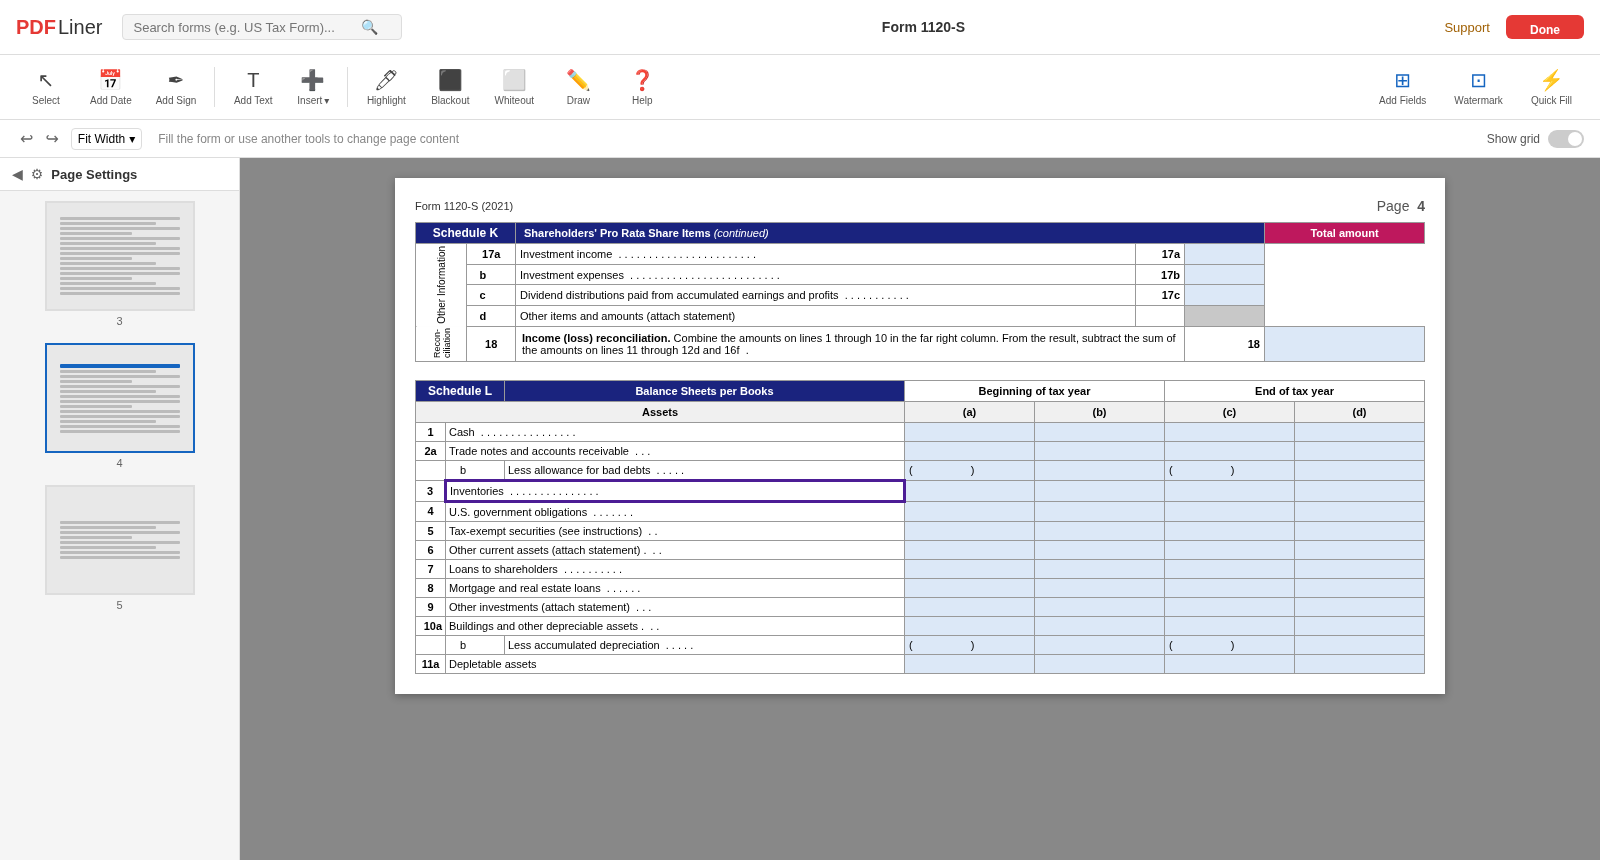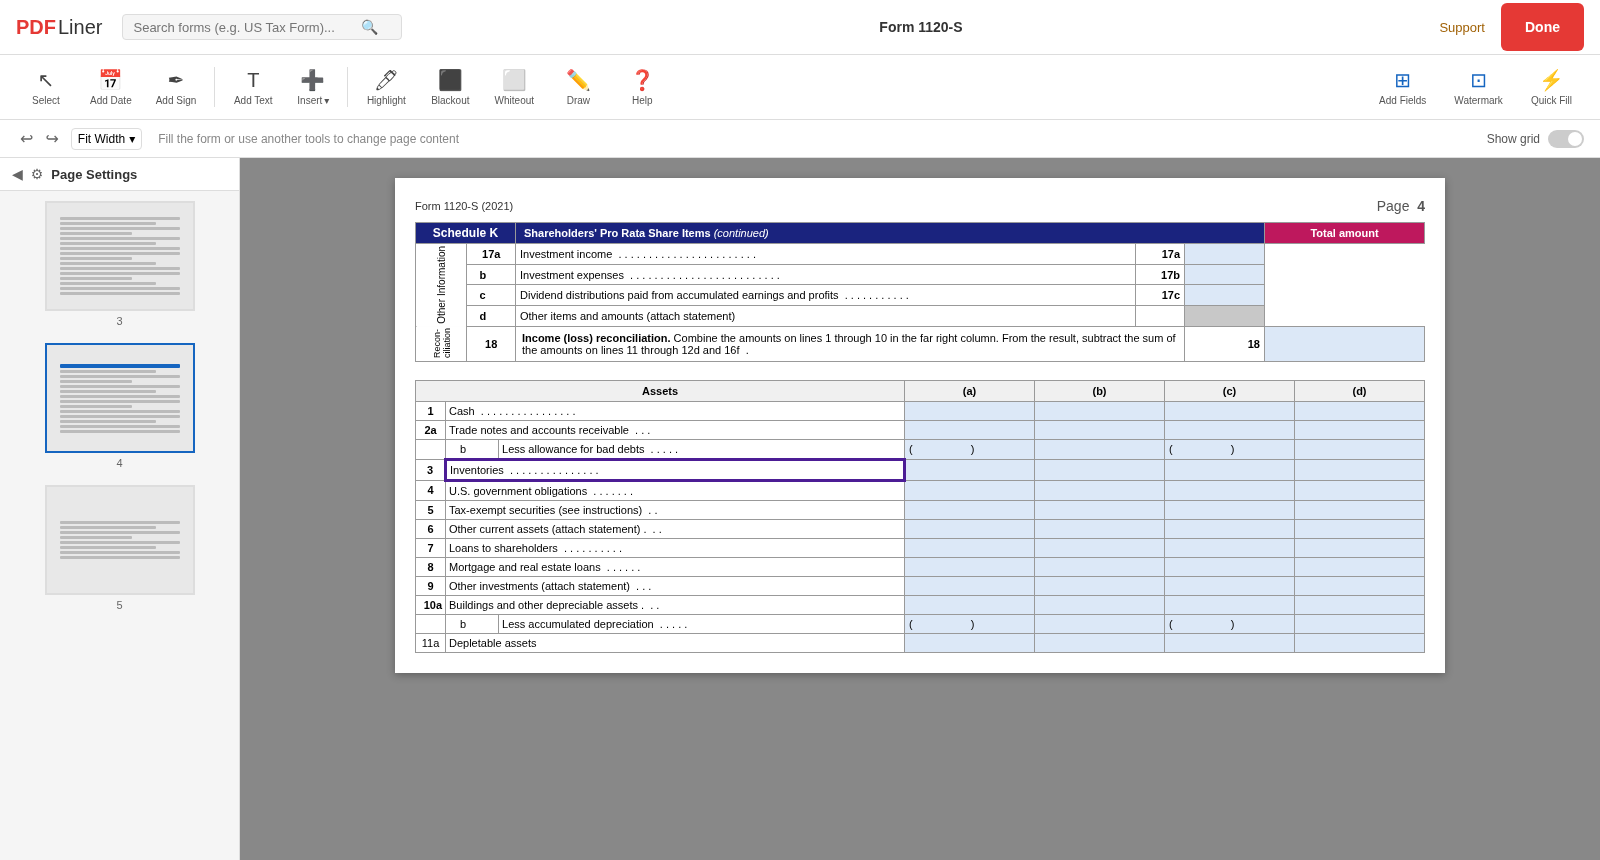--- a/index.html
+++ b/index.html
@@ -23,21 +23,21 @@
     .logo { display: flex; align-items: center; gap: 2px; font-size: 20px; font-weight: bold; margin-right: 8px; }
     .logo-pdf { color: #e53935; font-weight: 900; }
     .logo-liner { color: #333; font-weight: 400; }
     .search-bar { display: flex; align-items: center; background: #f5f5f5; border: 1px solid #ddd; border-radius: 4px; padding: 4px 10px; width: 280px; gap: 8px; }
     .search-bar input { border: none; background: transparent; outline: none; font-size: 13px; width: 220px; color: #666; }
     .search-icon { color: #999; font-size: 14px; }
     .header-center { flex: 1; display: flex; justify-content: center; }
     .form-title { font-size: 14px; font-weight: 600; color: #333; }
     .header-right { display: flex; align-items: center; gap: 16px; }
     .support-link { color: #a16207; font-size: 13px; text-decoration: none; }
-    .done-btn { background: #e53935; color: white; border: none; border-radius: 6px; padding: 8px 24px; font-size: 14px; font-weight: 600; cursor: pointer; height: 48px; }
+    .done-btn { background: #e53935; color: white; border: none; border-radius: 6px; padding: 8px 24px; font-size: 12px; font-weight: 600; cursor: pointer; height: 24px; }
 
     
     .toolbar { background: white; height: 65px; display: flex; align-items: center; padding: 0 16px; border-bottom: 1px solid #ddd; gap: 4px; }
     .tool-btn { display: flex; flex-direction: column; align-items: center; justify-content: center; padding: 6px 10px; border: none; background: transparent; cursor: pointer; border-radius: 4px; min-width: 60px; gap: 3px; }
     .tool-btn .tool-icon { font-size: 20px; color: #444; }
     .tool-btn .tool-label { font-size: 10px; color: #555; }
     .tool-separator { width: 1px; height: 40px; background: #ddd; margin: 0 4px; }
     .toolbar-right { margin-left: auto; display: flex; align-items: center; gap: 4px; }
     .tool-btn-right { display: flex; flex-direction: column; align-items: center; justify-content: center; padding: 6px 12px; border: none; background: transparent; cursor: pointer; border-radius: 4px; gap: 3px; }
     .tool-btn-right .tool-icon { font-size: 20px; color: #1565c0; }
@@ -368,20 +368,34 @@
               <td class="data-cell"></td>
             </tr>
           </tbody>
         </table>
 
         <br>
 
         
         <table class="schedule-table">
           <thead>
+            <tr>
+              <th colspan="2" class="schedule-label" style="width:100px;">
+                <span>Schedule L</span>
+              </th>
+              <th style="background:#1a237e; color:white; text-align:center; padding:4px; width:400px;">
+                <span style="font-weight:bold;">Balance Sheets per Books</span>
+              </th>
+              <th colspan="2" style="background:white; text-align:center; border:1px solid #999; padding:3px;">
+                <span style="font-size:11px;">Beginning of tax year</span>
+              </th>
+              <th colspan="2" style="background:white; text-align:center; border:1px solid #999; padding:3px;">
+                <span style="font-size:11px;">End of tax year</span>
+              </th>
+            </tr>
             <tr>
               <td colspan="3" class="assets-header" style="border:1px solid #999; padding:4px; text-align:center;">
                 <span>Assets</span>
               </td>
               <td class="col-header" style="border:1px solid #999; text-align:center; width:130px;">
                 <span>(a)</span>
               </td>
               <td class="col-header" style="border:1px solid #999; text-align:center; width:130px;">
                 <span>(b)</span>
               </td>
@@ -499,21 +513,21 @@
               <td style="border:1px solid #999; padding:3px;"></td>
               <td style="padding-left:14px; border:1px solid #999;">b</td>
               <td style="border:1px solid #999; padding:3px;">Less accumulated depreciation &nbsp;.&nbsp;.&nbsp;.&nbsp;.&nbsp;.</td>
               <td class="blue-data-paren" style="border:1px solid #999; padding:2px 4px;">( &nbsp;&nbsp;&nbsp;&nbsp;&nbsp;&nbsp;&nbsp;&nbsp;&nbsp;&nbsp;&nbsp;&nbsp;&nbsp;&nbsp;&nbsp;&nbsp;&nbsp; )</td>
               <td class="blue-data" style="border:1px solid #999;"></td>
               <td class="blue-data-paren" style="border:1px solid #999; padding:2px 4px;">( &nbsp;&nbsp;&nbsp;&nbsp;&nbsp;&nbsp;&nbsp;&nbsp;&nbsp;&nbsp;&nbsp;&nbsp;&nbsp;&nbsp;&nbsp;&nbsp;&nbsp; )</td>
               <td class="blue-data" style="border:1px solid #999;"></td>
             </tr>
 
             <tr>
-              <td style="font-weight:normal; border:1px solid #999; padding:3px; text-align:center;">11a</td>
+              <td style="font-weight:bold; border:1px solid #999; padding:3px; text-align:center;">11a</td>
               <td colspan="2" style="border:1px solid #999; padding:3px;">Depletable assets</td>
               <td class="blue-data" style="border:1px solid #999;"></td>
               <td class="blue-data" style="border:1px solid #999;"></td>
               <td class="blue-data" style="border:1px solid #999;"></td>
               <td class="blue-data" style="border:1px solid #999;"></td>
             </tr>
           </tbody>
         </table>
       </div>
     </div>

